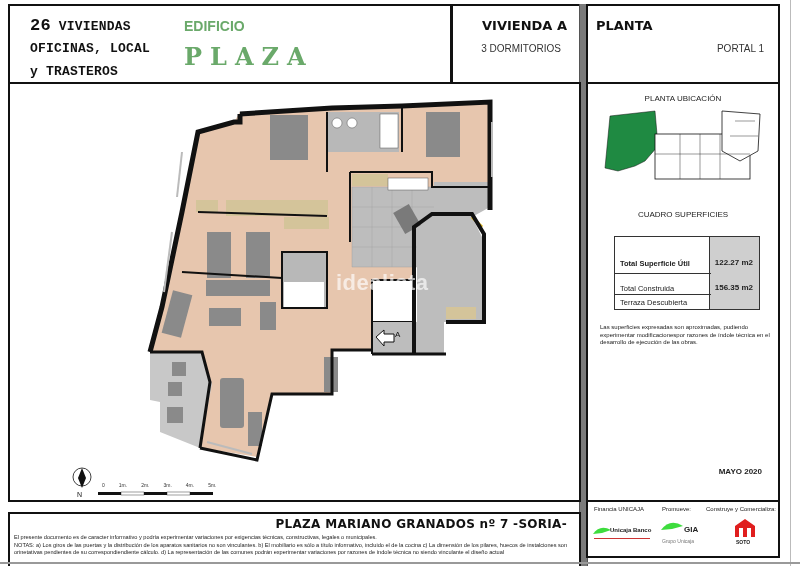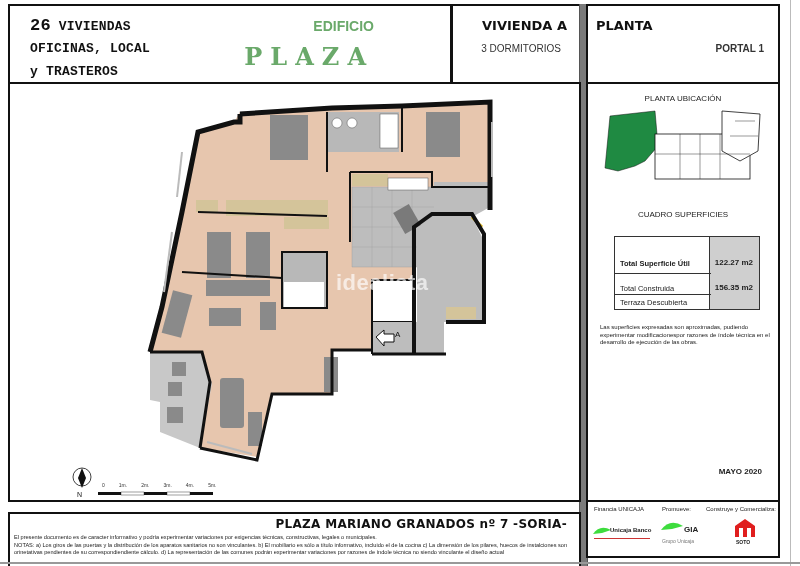--- a/index.html
+++ b/index.html
@@ -6,30 +6,30 @@
   html, body { width: 800px; height: 566px; background: #ffffff; overflow: hidden; }
   body { position: relative; font-family: "Liberation Sans", sans-serif; color: #111; }
 
   .frame { position: absolute; border: 2px solid #111; background: #fff; }
 
   
   #hdr-left { left: 8px; top: 4px; width: 178px; height: 80px; border-right: none; }
   .hdr-left-line { position: absolute; left: 20px; font-weight: 900; font-size: 13px; letter-spacing: 0.2px; font-family: Liberation Mono, monospace; }
   .hdr-left-line .big { font-size: 17px; }
   #hdr-mid { left: 184px; top: 4px; width: 268px; height: 80px; border-left: none; }
-  .edificio { position: absolute; left: 0; width: 190px; top: 12px; text-align: right; color: #6aa96a; font-weight: bold; font-size: 14px; }
-  .plaza { position: absolute; left: 0; width: 190px; top: 36px; text-align: right; color: #6aa96a; font-family: "DejaVu Serif", serif; font-weight: bold; font-size: 24px; letter-spacing: 8px; }
+  .edificio { position: absolute; left: 0; width: 190px; top: 12px; text-align: left; color: #6aa96a; font-weight: bold; font-size: 14px; }
+  .plaza { position: absolute; left: 0; width: 190px; top: 36px; text-align: left; color: #6aa96a; font-family: "DejaVu Serif", serif; font-weight: bold; font-size: 24px; letter-spacing: 8px; }
   #hdr-viv { left: 451px; top: 4px; width: 130px; height: 80px; }
   .viv-title { position: absolute; right: 12px; top: 12px; font-weight: 900; font-size: 13px; font-family: "DejaVu Sans", sans-serif; }
   .viv-sub { position: absolute; right: 18px; top: 37px; font-size: 10px; color: #333; }
   .sep-bar { position: absolute; left: 579px; top: 4px; width: 9px; height: 562px; background: #7a7a7a; border-left: 1px solid #555; border-right: 1px solid #555; }
   #hdr-planta { left: 586px; top: 4px; width: 194px; height: 80px; }
   .planta-lbl { position: absolute; left: 8px; top: 12px; font-weight: 900; font-size: 13px; font-family: "DejaVu Sans", sans-serif; }
   .planta-floors { position: absolute; right: 8px; top: 12px; font-weight: 900; font-size: 13px; font-family: "DejaVu Sans", sans-serif; }
-  .portal { position: absolute; right: 14px; top: 37px; font-size: 10px; color: #333; font-weight: bold; }
+  .portal { position: absolute; right: 14px; top: 37px; font-size: 10px; color: #333; }
 
   
   #plan { left: 8px; top: 82px; width: 573px; height: 420px; }
   #side { left: 586px; top: 82px; width: 194px; height: 420px; }
   .side-title { position: absolute; left: 0; width: 100%; text-align: center; font-size: 8px; color: #222; }
   .surf-table { position: absolute; left: 26px; top: 152px; width: 146px; height: 74px; border: 1px solid #333; }
   .surf-row { position: absolute; left: 0; width: 96px; font-size: 7.5px; padding-left: 5px; color: #222; }
   .surf-val { position: absolute; right: 0; width: 50px; background: #cfcfcf; border-left: 1px solid #333; }
   .surf-val-text { position: absolute; right: 6px; font-size: 8px; font-weight: bold; color: #222; }
   .surf-note { position: absolute; left: 12px; top: 240px; width: 175px; font-size: 6px; line-height: 7.5px; color: #222; }

